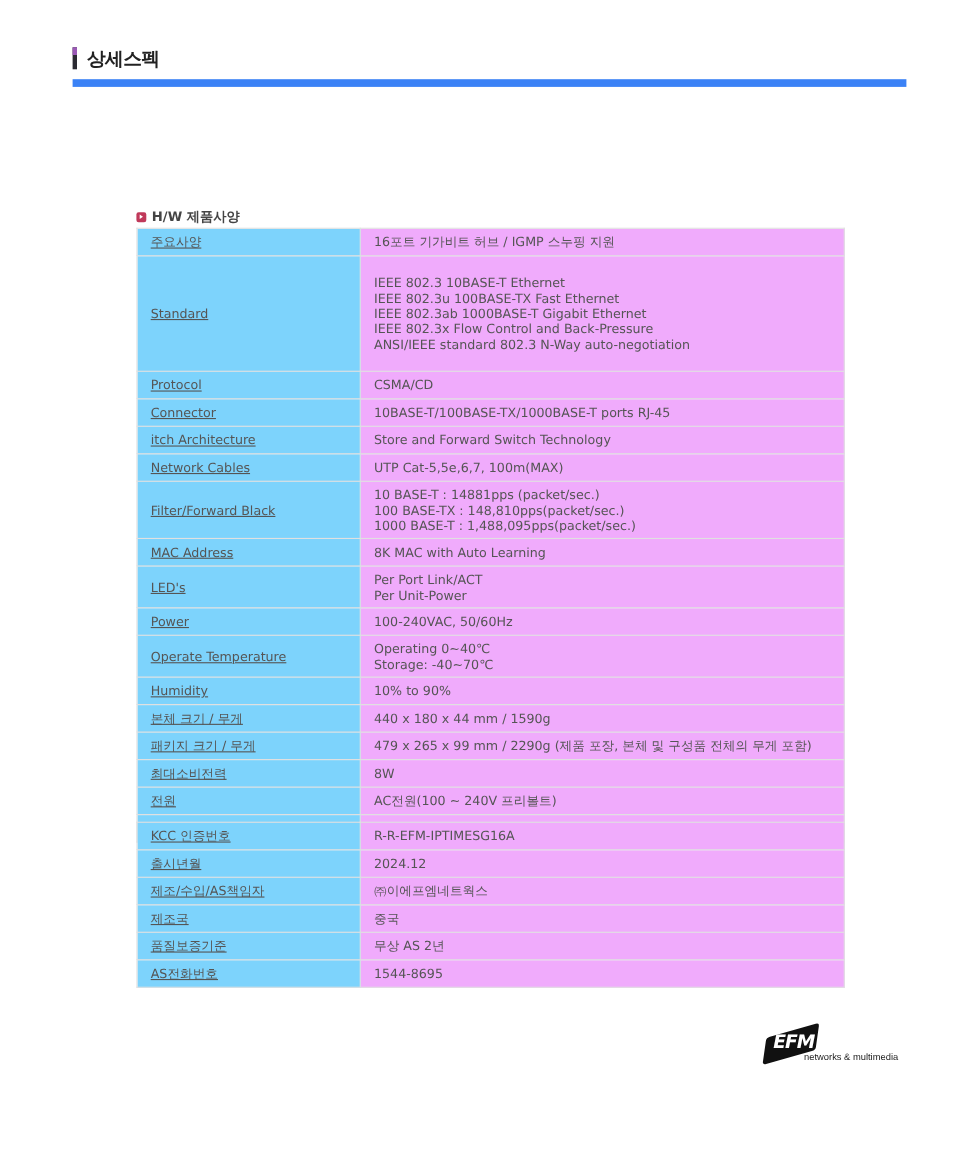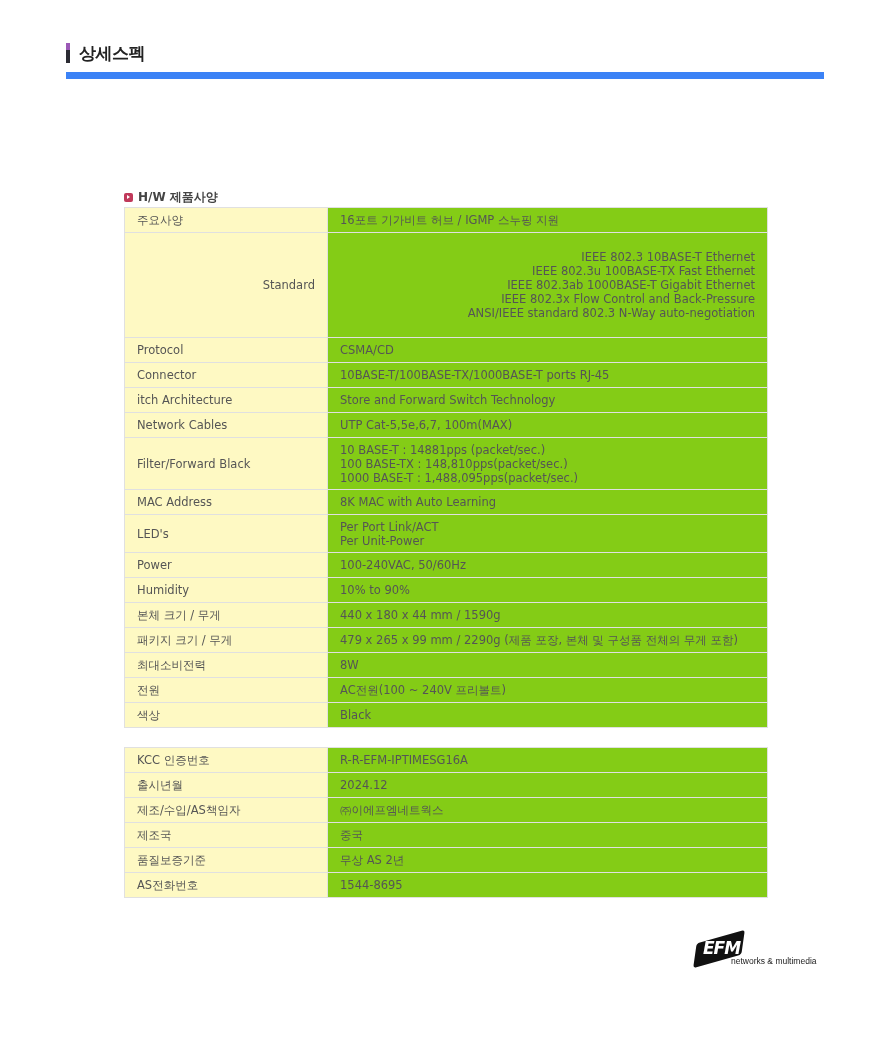--- a/index.html
+++ b/index.html
@@ -9,26 +9,26 @@
   .page-header .bar::before { content:""; position:absolute; left:0; top:0; width:4px; height:7px; background:#9b59b6; }
   .page-header .title { position:absolute; left:13px; top:0; font-size:17px; font-weight:bold; color:#222; letter-spacing:-0.5px; }
 
   .section { position:absolute; left:124px; width:644px; }
   .section-title { height:20px; font-size:12px; font-weight:bold; color:#444; display:flex; align-items:center; }
   .section-title .sq { display:inline-block; width:9px; height:9px; background:#c0395a; border-radius:2px; margin-right:5px; position:relative; }
   .section-title .sq::after { content:""; position:absolute; left:3px; top:2px; border-left:3px solid #fff; border-top:2.5px solid transparent; border-bottom:2.5px solid transparent; }
 
   table { border-collapse:collapse; width:644px; font-size:11.5px; }
   td { border:1px solid #e0e0e0; padding:0 12px; vertical-align:middle; color:#555; line-height:14px; }
-  td.k { background:#fef9c3; width:178px; }
-  td.v { background:#84cc16; }
+  td.k { background:#7dd3fc; width:178px;text-decoration:underline; }
+  td.v { background:#f0abfc; }
   tr.r1 td { height:24px; }
   tr.r2 td { height:37px; }
   tr.r3 td { height:51px; }
-  tr.r5 td { height:104px;text-align:right; }
+  tr.r5 td { height:104px; }
   .vline { display:block; }
 
   .logo { position:absolute; left:695px; top:932px; width:130px; height:40px;text-align:right; }
   .logo .mark { position:absolute; left:2px; top:4px; width:44px; height:26px; background:#111; transform:skewX(-25deg) rotate(-18deg); border-radius:3px; }
   .logo .efm { position:absolute; left:8px; top:6px; font-size:17px; font-weight:bold; font-style:italic; color:#fff; letter-spacing:-1px; }
   .logo .tag { position:absolute; left:36px; top:24px; font-size:8.5px; color:#222; font-family:"Liberation Sans",sans-serif; }
 </style>
 </head>
 <body>
 
@@ -104,20 +104,27 @@
             <span class="vline">Per Port Link/ACT</span>
             <span class="vline">Per Unit-Power</span>
           </td>
         </tr>
         <tr class="r1">
           <td class="k">Power</td>
           <td class="v">
             <span class="vline">100-240VAC, 50/60Hz</span>
           </td>
         </tr>
+        <tr class="r2">
+          <td class="k">Operate Temperature</td>
+          <td class="v">
+            <span class="vline">Operating 0~40℃</span>
+            <span class="vline">Storage: -40~70℃</span>
+          </td>
+        </tr>
         <tr class="r1">
           <td class="k">Humidity</td>
           <td class="v">
             <span class="vline">10% to 90%</span>
           </td>
         </tr>
         <tr class="r1">
           <td class="k">본체 크기 / 무게</td>
           <td class="v">
             <span class="vline">440 x 180 x 44 mm / 1590g</span>

